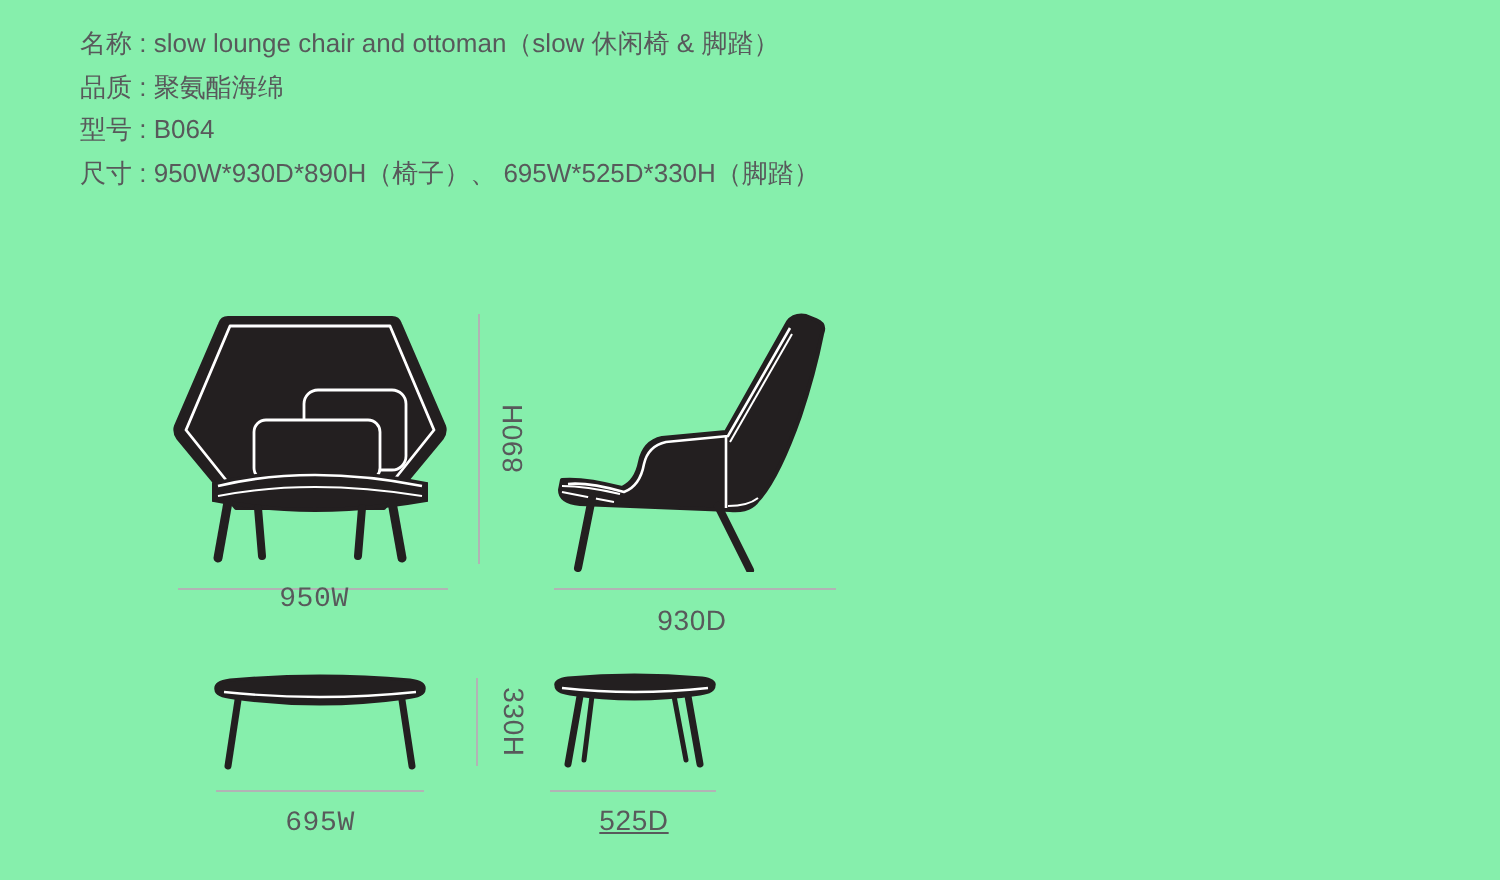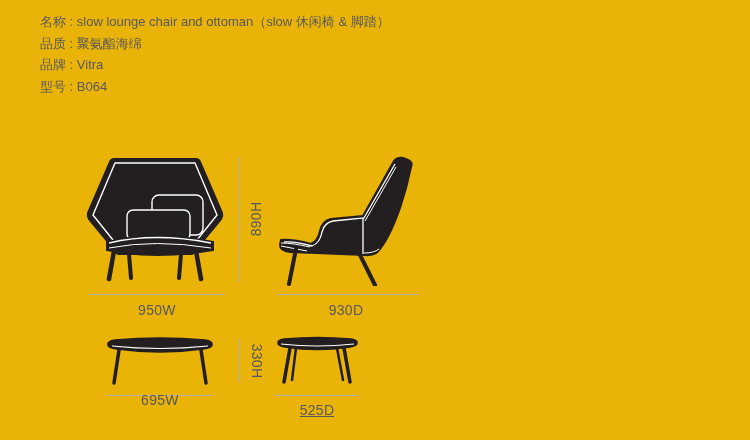--- a/index.html
+++ b/index.html
@@ -1,17 +1,17 @@
 <!DOCTYPE html>
 <html><head>
 <meta charset="utf-8">
 <style>
   html,body{margin:0;padding:0;background:#ffffff;}
   .canvas{
-    position:relative;width:750px;height:440px;background:#eab308;overflow:hidden;
+    position:relative;width:750px;height:440px;background:#86efac;overflow:hidden;
     font-family:"Liberation Sans","DejaVu Sans",sans-serif;
   }
   
   .specs{
     position:absolute;left:40px;top:11px;
     font-size:13px;line-height:21.7px;color:#58595b;
     white-space:nowrap;
   }
   .spec-row{display:block;}
   
@@ -26,22 +26,22 @@
   .rot-cw{transform:rotate(90deg);}
 </style>
 </head>
 <body>
 
 <div class="canvas">
 
   <div class="specs">
     <span class="spec-row"><span>名称</span><span> : </span><span>slow lounge chair and ottoman（slow 休闲椅 &amp; 脚踏）</span></span>
     <span class="spec-row"><span>品质</span><span> : </span><span>聚氨酯海绵</span></span>
-    <span class="spec-row"><span>品牌</span><span> : </span><span>Vitra</span></span>
     <span class="spec-row"><span>型号</span><span> : </span><span>B064</span></span>
+    <span class="spec-row"><span>尺寸</span><span> : </span><span>950W*930D*890H（椅子）、 695W*525D*330H（脚踏）</span></span>
   </div>
 
   <svg class="drawing" style="left:85px;top:153px;" width="140" height="131" viewBox="0 0 140 131" role="img">
     <path d="M29 6 L111 6 Q114 6 115 9 L137 60 Q138 63 136 66 L107 101 L33 101 L4 66 Q2 63 3 60 L25 9 Q26 6 29 6 Z" fill="#231f20" stroke="#231f20" stroke-width="2" stroke-linejoin="round"></path>
     <path d="M30 10 L110 10 L132 62 L104 97 L36 97 L8 62 Z" fill="none" stroke="#ffffff" stroke-width="1.4" stroke-linejoin="round"></path>
     <rect x="67" y="42" width="51" height="40" rx="7" fill="#231f20" stroke="#ffffff" stroke-width="1.4"></rect>
     <rect x="42" y="57" width="63" height="30" rx="6" fill="#231f20" stroke="#ffffff" stroke-width="1.4"></rect>
     <path d="M22 89 Q70 77 128 89 L128 97 Q70 107 22 97 Z" fill="#231f20" stroke="#231f20" stroke-width="2"></path>
     <path d="M24 90 Q70 79 126 90" fill="none" stroke="#ffffff" stroke-width="1.3"></path>
     <path d="M24 95 Q70 86 126 95" fill="none" stroke="#ffffff" stroke-width="1"></path>
@@ -80,19 +80,19 @@
   </svg>
 
   <div class="dim-line" style="left:239px;top:157px;width:1.4px;height:125px;"></div>
   <div class="dim-line" style="left:89px;top:294px;width:135px;height:1.4px;"></div>
   <div class="dim-line" style="left:277px;top:294px;width:141px;height:1.4px;"></div>
   <div class="dim-line" style="left:238px;top:339px;width:1.4px;height:44px;"></div>
   <div class="dim-line" style="left:108px;top:395px;width:104px;height:1.4px;"></div>
   <div class="dim-line" style="left:275px;top:395px;width:83px;height:1.4px;"></div>
 
   <div class="dim-label v rot-ccw" style="left:234px;top:211px;">890H</div>
-  <div class="dim-label" style="left:131px;top:302px;width:52px;">950W</div>
+  <div class="dim-label" style="left:131px;top:292px;width:52px;font-family:Liberation Mono, monospace;">950W</div>
   <div class="dim-label" style="left:320px;top:302px;width:52px;">930D</div>
   <div class="dim-label v rot-cw" style="left:235px;top:353px;">330H</div>
-  <div class="dim-label" style="left:134px;top:392px;width:52px;">695W</div>
+  <div class="dim-label" style="left:134px;top:404px;width:52px;font-family:Liberation Mono, monospace;">695W</div>
   <div class="dim-label" style="left:291px;top:402px;width:52px;text-decoration:underline;">525D</div>
 
 </div>
 
 </body></html>

